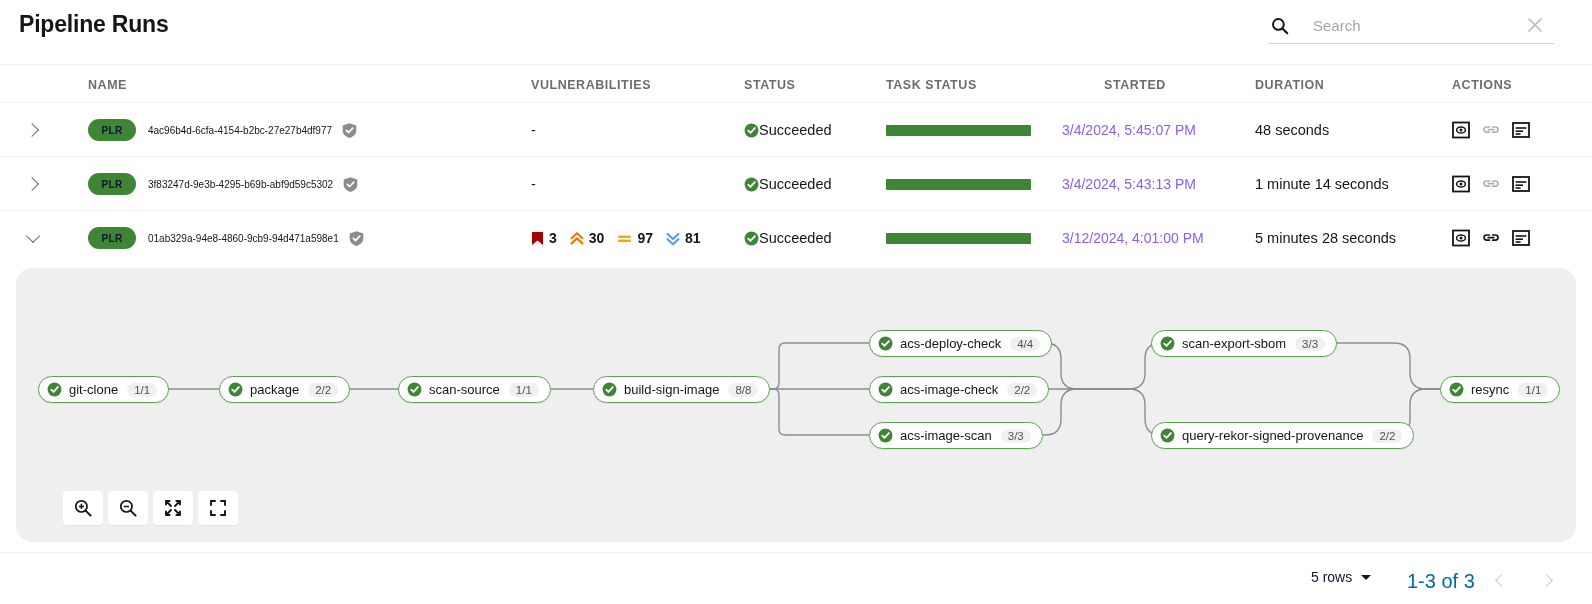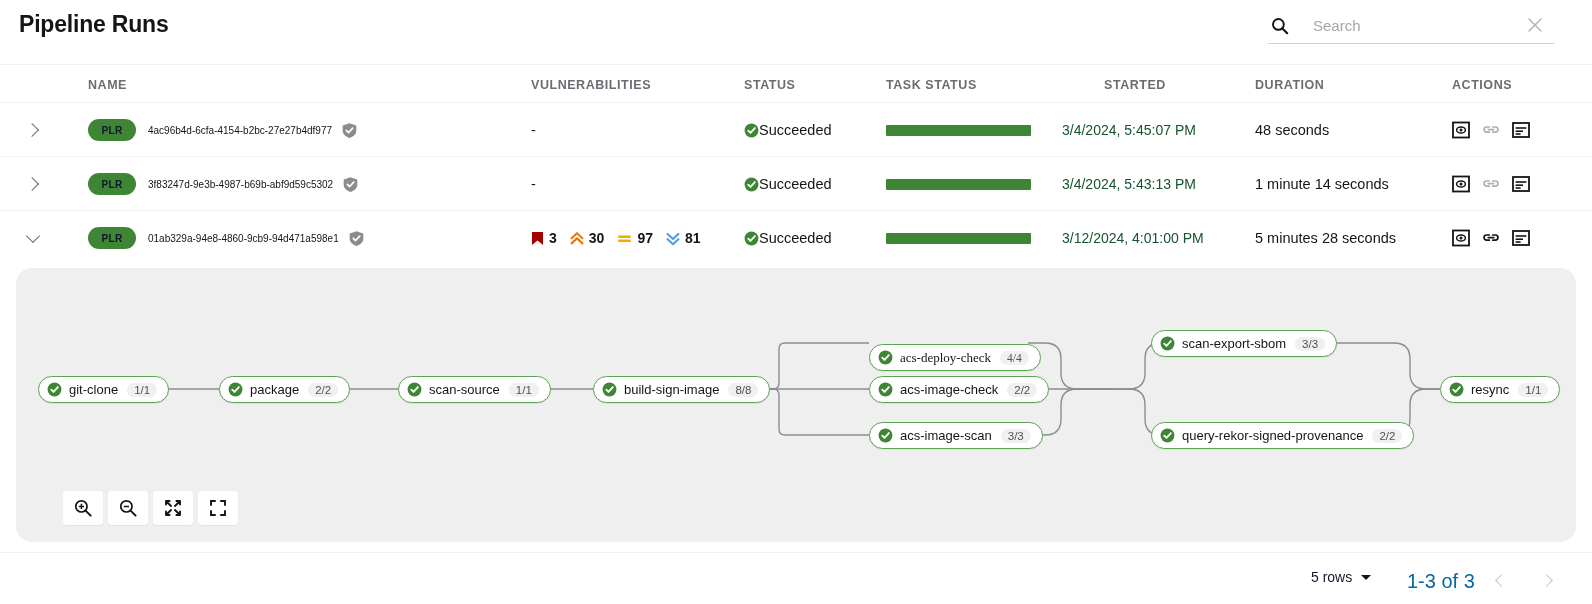--- a/index.html
+++ b/index.html
@@ -88,21 +88,21 @@
   .vuln-group { display: flex; align-items: center; gap: 4px; }
   .vuln-item { display: flex; align-items: center; gap: 5px; margin-right: 9px; }
   .vuln-count { font-size: 14px; font-weight: bold; color: #151515; }
 
   .status-cell { display: flex; align-items: center; }
   .status-text { font-size: 14.5px; color: #151515; }
   .check-circle { width: 15px; height: 15px; flex: 0 0 auto; }
 
   .taskbar { width: 145px; height: 11px; background: #3e8635; border-radius: 1px; }
 
-  .started-text { font-size: 14px; color: #14532d; }
+  .started-text { font-size: 14px; color: #8b5cf6; }
   .duration-text { font-size: 14.5px; color: #151515; }
 
   .act-btn { width: 18px; height: 18px; cursor: pointer; display: block; }
 
   
   .graph-panel {
     position: absolute; left: 16px; top: 268px; width: 1560px; height: 274px;
     background: #efefef; border-radius: 16px; overflow: hidden;
   }
   .graph-svg { position: absolute; left: 0; top: 0; }
@@ -230,21 +230,21 @@
         </svg>
       </div>
     </div>
 
     <div class="row">
       <div class="row-cell c-expand">
         <span class="chev right"></span>
       </div>
       <div class="row-cell c-name">
         <span class="plr-badge">PLR</span>
-        <span class="run-name">3f83247d-9e3b-4987-b69b-abf9d59c5302</span>
+        <span class="run-name">3f83247d-9e3b-4295-b69b-abf9d59c5302</span>
         <svg class="shield-ok" viewBox="0 0 20 20">
           <path d="M10 1.4 L18 4.2 V10 C18 14.6 14.4 17.4 10 18.8 C5.6 17.4 2 14.6 2 10 V4.2 Z" fill="#8a8d90"></path>
           <path d="M6.3 9.9 L8.9 12.4 L13.8 7.2" fill="none" stroke="#fff" stroke-width="2" stroke-linecap="round" stroke-linejoin="round"></path>
         </svg>
       </div>
       <div class="row-cell c-vuln">
         <span class="dash">-</span>
       </div>
       <div class="row-cell c-status">
         <span class="status-cell">
@@ -412,21 +412,21 @@
       <span class="ncount">1/1</span>
     </div>
     <div class="node" style="left:577px; top:108px;text-align:right;">
       <svg width="15" height="15" viewBox="0 0 16 16">
           <circle cx="8" cy="8" r="7.4" fill="#3e8635"></circle>
           <path d="M4.5 8.2 L6.9 10.6 L11.6 5.4" fill="none" stroke="#fff" stroke-width="1.9" stroke-linecap="round" stroke-linejoin="round"></path>
         </svg>
       <span class="nlabel">build-sign-image</span>
       <span class="ncount">8/8</span>
     </div>
-    <div class="node" style="left:853px; top:76px;font-family:Liberation Serif, serif;">
+    <div class="node" style="left:853px; top:62px;">
       <svg width="15" height="15" viewBox="0 0 16 16">
           <circle cx="8" cy="8" r="7.4" fill="#3e8635"></circle>
           <path d="M4.5 8.2 L6.9 10.6 L11.6 5.4" fill="none" stroke="#fff" stroke-width="1.9" stroke-linecap="round" stroke-linejoin="round"></path>
         </svg>
       <span class="nlabel">acs-deploy-check</span>
       <span class="ncount">4/4</span>
     </div>
     <div class="node" style="left:853px; top:108px;">
       <svg width="15" height="15" viewBox="0 0 16 16">
           <circle cx="8" cy="8" r="7.4" fill="#3e8635"></circle>

